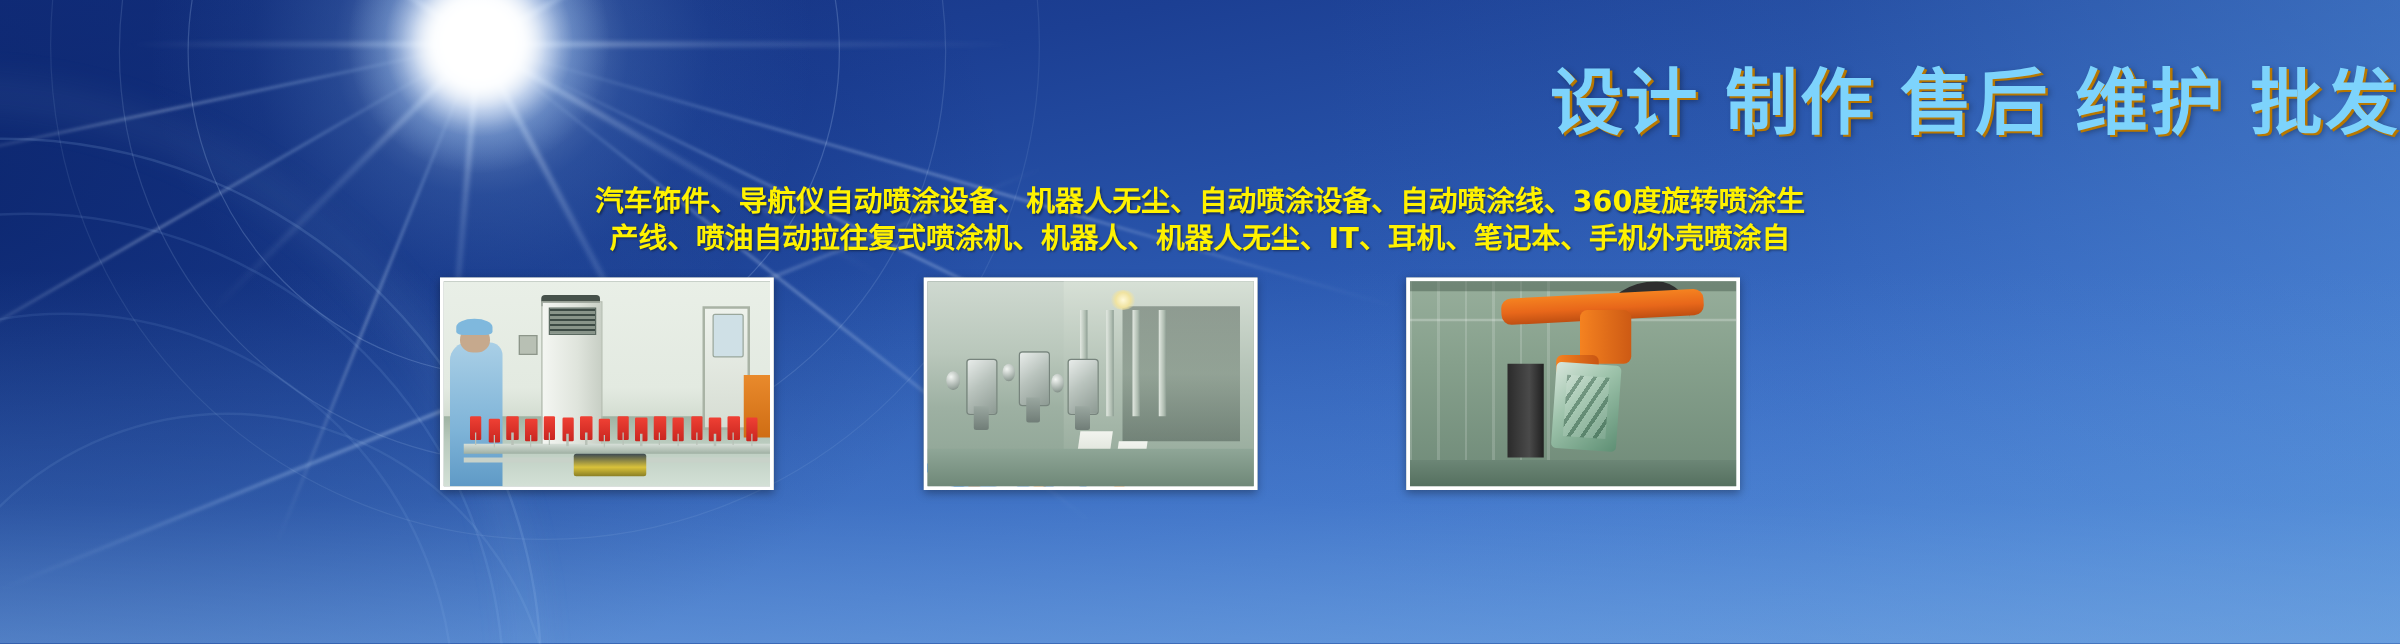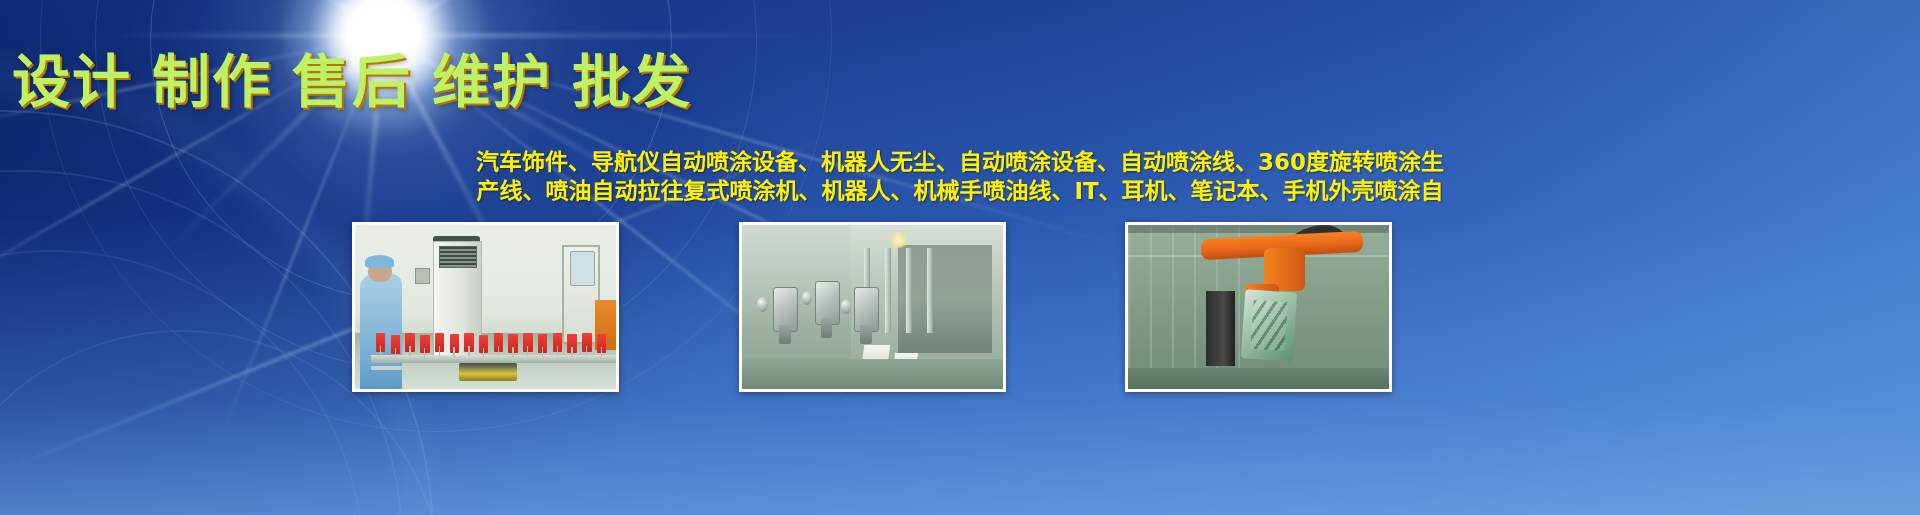--- a/index.html
+++ b/index.html
@@ -126,26 +126,26 @@
 
   
   .content {
     position: absolute;
     inset: 0;
   }
   .headline {
     position: absolute;
     left: 0; right: 0;
     top: 52px;
-    text-align: left;
+    text-align: right;
     font-size: 58px;
     font-weight: bold;
     line-height: 1.05;
     letter-spacing: 2px;
-    color: #bef264;
+    color: #7dd3fc;
     text-shadow:
       2px 2px 0 #b87800,
       3px 3px 5px rgba(0,0,0,0.35);
     white-space: nowrap;
     margin-left: 12px;
   }
   .headline .sp { display: inline-block; width: 20px; }
 
   .subtitle {
     position: absolute;
@@ -418,21 +418,21 @@
   <div class="streak" style="left:0px; top:470px; width:900px; transform: rotate(-22deg); height:3px;"></div>
 
   <div class="content">
 
     <div class="headline">
       <span>设计</span><span class="sp"></span><span>制作</span><span class="sp"></span><span>售后</span><span class="sp"></span><span>维护</span><span class="sp"></span><span>批发</span>
     </div>
 
     <div class="subtitle">
       <span class="line">汽车饰件、导航仪自动喷涂设备、机器人无尘、自动喷涂设备、自动喷涂线、360度旋转喷涂生</span>
-      <span class="line">产线、喷油自动拉往复式喷涂机、机器人、机械手喷油线、IT、耳机、笔记本、手机外壳喷涂自</span>
+      <span class="line">产线、喷油自动拉往复式喷涂机、机器人、机器人无尘、IT、耳机、笔记本、手机外壳喷涂自</span>
     </div>
 
     <div class="photos">
 
       <div class="photo">
         <div class="inner">
           <div class="p1-wall"></div>
           <div class="p1-floor"></div>
           <div class="p1-door"></div>
           <div class="p1-door-win"></div>

